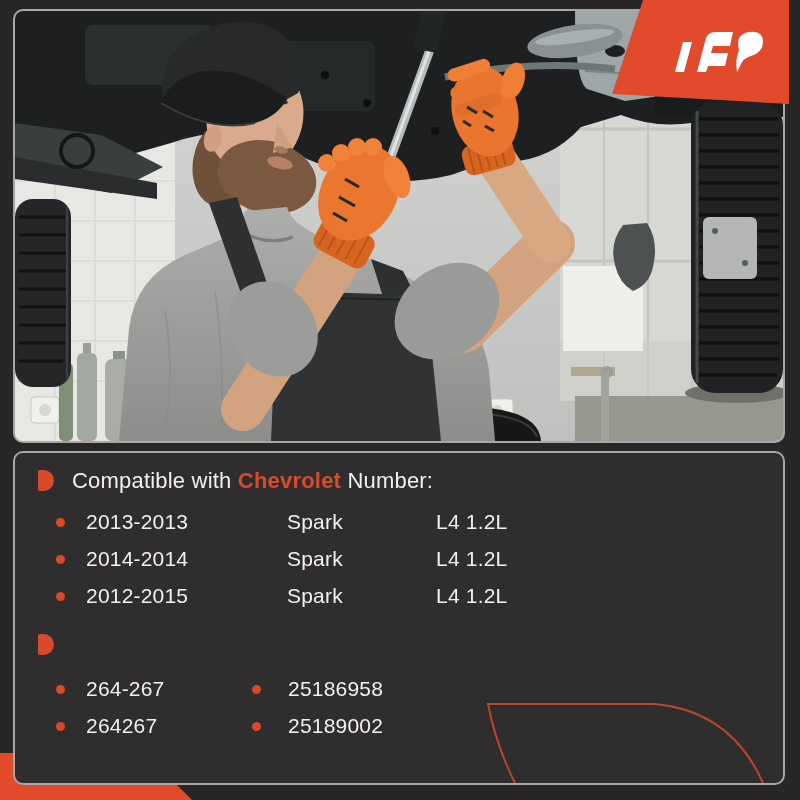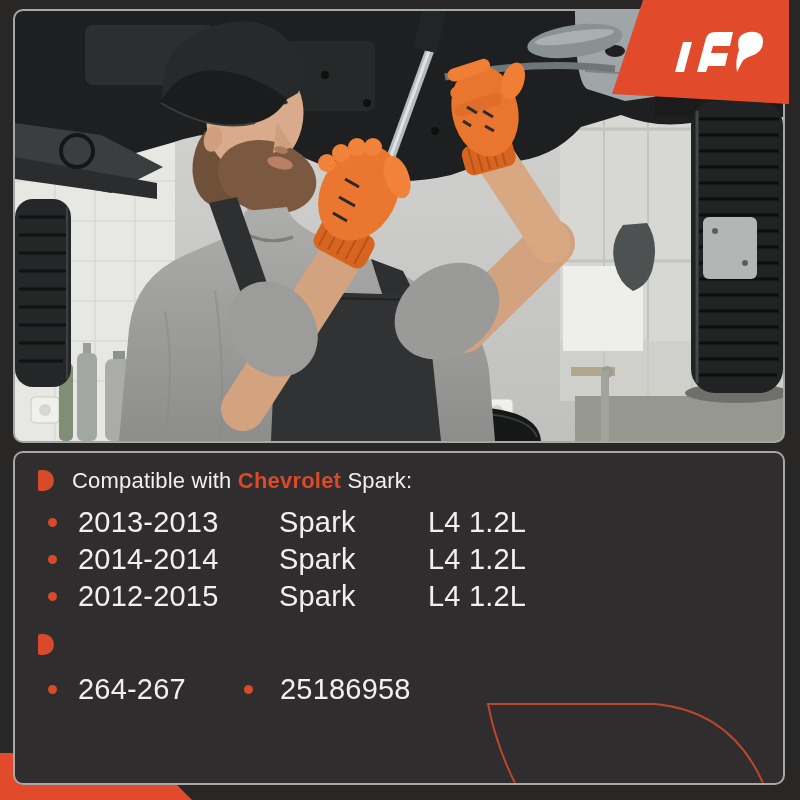--- a/index.html
+++ b/index.html
@@ -33,21 +33,21 @@
     border-radius:2px 11px 11px 2px;
   }
   .d1{top:17px}.d2{top:181px}
   .heading{
     position:absolute;left:57px;height:30px;line-height:30px;
     font-size:22px;letter-spacing:.2px;white-space:pre;
   }
   .h1{top:13px}.h2{top:177px}
   .accent{color:#D94A2A;}
   .bold{font-weight:700;text-align:right;}
-  .vrow,.refrow{position:absolute;left:4px;width:100%;height:22px;line-height:22px;font-size:29px;letter-spacing:.2px;}
+  .vrow,.refrow{position:absolute;left:12px;width:100%;height:22px;line-height:22px;font-size:21px;letter-spacing:.2px;}
   .blt{position:absolute;width:9px;height:9px;border-radius:50%;background:#D94A2A;top:7px;}
   .b1{left:29px}.b2{left:225px}
   .cell{position:absolute;top:0;white-space:pre;}
   .c-years{left:59px}.c-model{left:260px}.c-eng{left:409px}
   .c-ref1{left:59px}.c-ref2{left:261px}
   .swoosh{position:absolute;left:458px;top:238px;}
 </style>
 </head>
 <body>
 
@@ -222,21 +222,21 @@
         <path d="M70 72 L78 42 L87 42 L79 72 Z"></path>
         <path d="M92 72 L101 38 Q103 32 110 32 L128 32 L125 46 L108 46 L106 53 L123 53 L120 66 L103 66 L101 72 Z"></path>
         <path d="M134 50 Q130 34 144 32 Q158 30 158 42 Q158 52 146 56 Q138 58 135 66 L132 72 Q130 60 134 50 Z"></path>
       </g>
     </svg>
   </div>
 
   <div class="panel">
 
     <span class="dicon d1"></span>
-    <div class="heading h1"><span>Compatible with </span><span class="accent bold">Chevrolet</span><span> Spark:</span></div>
+    <div class="heading h1"><span>Compatible with </span><span class="accent bold">Chevrolet</span><span> Number:</span></div>
 
     <div class="vrow" style="top:58px">
       <i class="blt b1"></i>
       <span class="cell c-years">2013-2013</span>
       <span class="cell c-model">Spark</span>
       <span class="cell c-eng">L4 1.2L</span>
     </div>
     <div class="vrow" style="top:95px">
       <i class="blt b1"></i>
       <span class="cell c-years">2014-2014</span>
@@ -250,20 +250,26 @@
       <span class="cell c-eng">L4 1.2L</span>
     </div>
 
     <span class="dicon d2"></span>
 
     <div class="refrow" style="top:225px">
       <i class="blt b1"></i>
       <span class="cell c-ref1">264-267</span>
       <i class="blt b2"></i>
       <span class="cell c-ref2">25186958</span>
+    </div>
+    <div class="refrow" style="top:262px">
+      <i class="blt b1"></i>
+      <span class="cell c-ref1">264267</span>
+      <i class="blt b2"></i>
+      <span class="cell c-ref2">25189002</span>
     </div>
 
     <svg class="swoosh" width="302" height="92" viewBox="0 0 302 92">
       <path d="M42 92 Q23 54 15 13 L182 13 Q258 20 290 92" stroke="#B8472B" stroke-width="2" fill="none"></path>
     </svg>
   </div>
 
 </div>
 
 </body></html>

